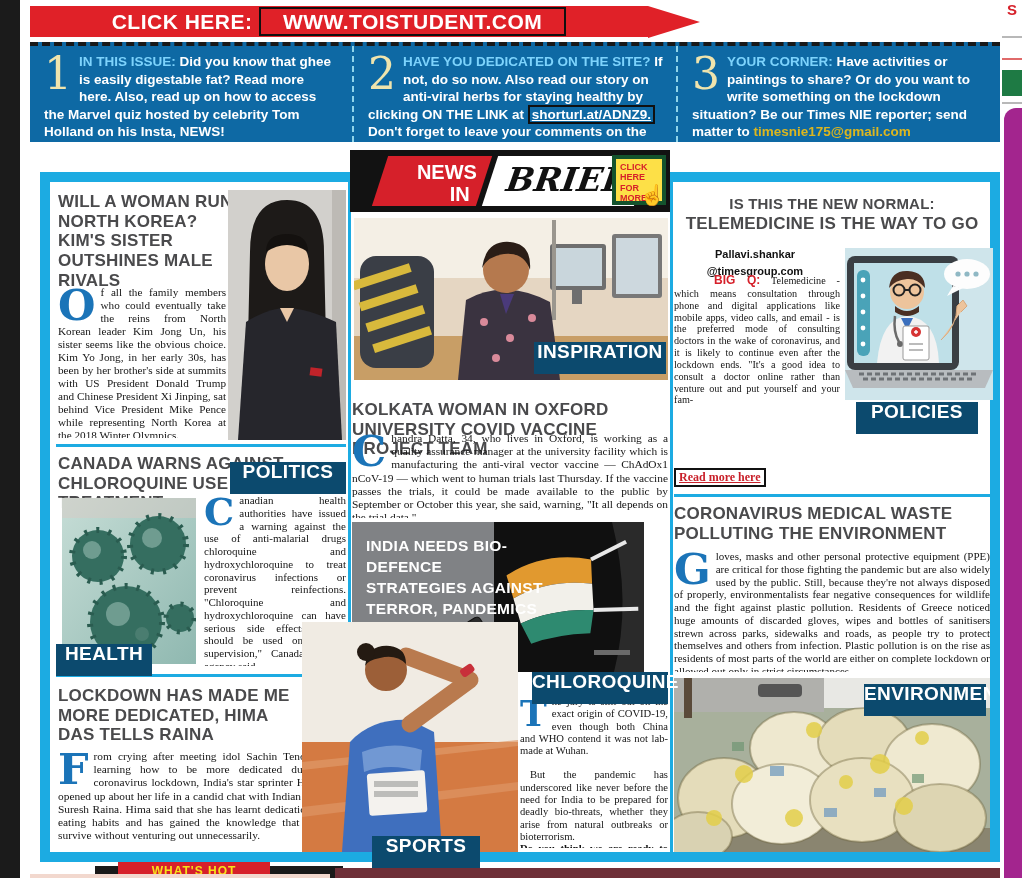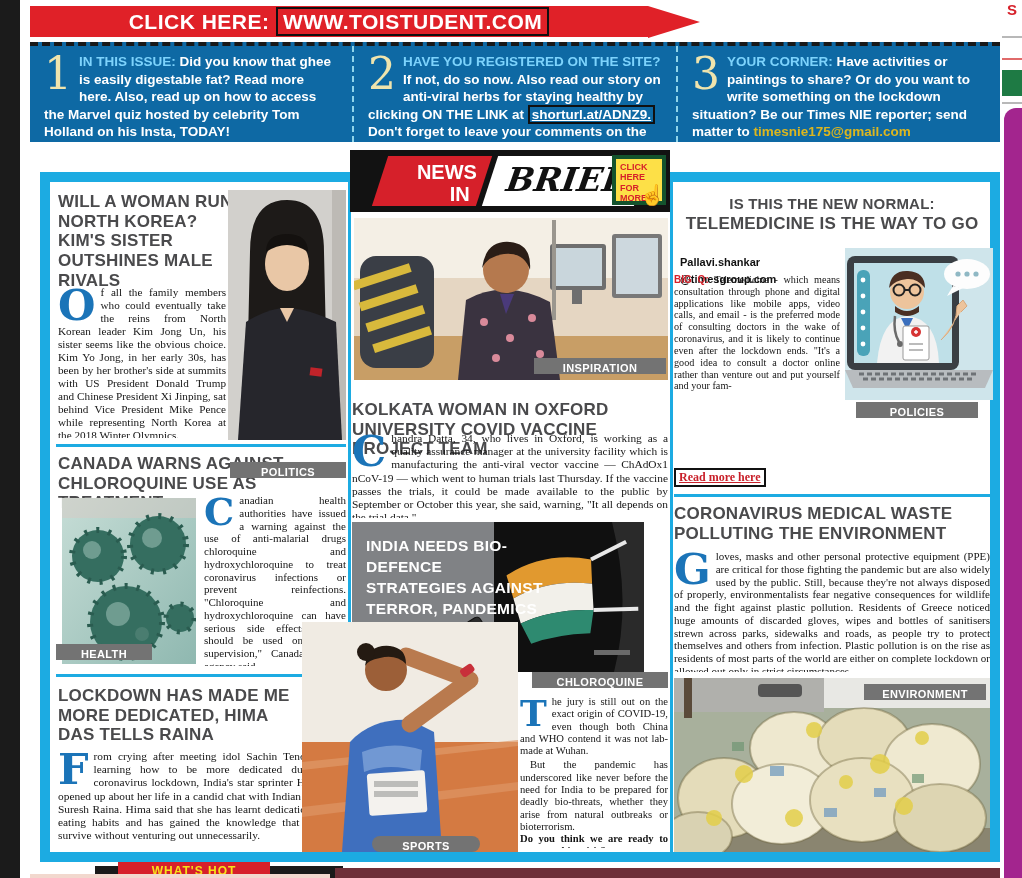--- a/index.html
+++ b/index.html
@@ -5,21 +5,21 @@
   html,body{margin:0;padding:0;background:#e9e9e9;}
   #page{position:relative;width:1022px;height:878px;background:#fff;overflow:hidden;
         font-family:"Liberation Sans",sans-serif;}
   
   .left-edge{position:absolute;left:0;top:0;width:20px;height:878px;background:#1b1b1b;}
   
   .top-banner{position:absolute;left:30px;top:6px;width:618px;height:31px;background:#e02128;
       color:#fff;font-weight:bold;font-size:21px;line-height:31px;text-align:center;letter-spacing:.5px;}
   .banner-arrow{position:absolute;left:648px;top:6px;width:0;height:0;
       border-top:16px solid transparent;border-bottom:16px solid transparent;border-left:52px solid #e02128;}
-  .url-box{border:2px solid #101010;padding:0 5px;display:inline-block;line-height:25px;}
+  .url-box{border:2px solid #101010;padding:0 22px;display:inline-block;line-height:25px;}
   
   .issue-bar{position:absolute;left:30px;top:42px;width:970px;height:100px;background:#0e69a4;
       border-top:4px dashed #181818;display:flex;box-sizing:border-box;}
   .issue-col{flex:1;padding:7px 12px 4px 14px;color:#fff;font-weight:bold;font-size:13.5px;line-height:1.3;}
   .issue-col + .issue-col{border-left:2px dashed #8fd4ea;}
   .issue-num{float:left;font-family:"DejaVu Serif",serif;font-weight:normal;font-size:44px;line-height:.85;
       color:#efe4ad;margin:2px 7px 0 0;}
   .issue-lead{color:#7dd3fc;}
   .short-link{border:2px solid #101010;text-decoration:underline;padding:0 2px;color:#fff;cursor:pointer;}
   .issue-email{color:#dcb61f;}
@@ -38,37 +38,37 @@
   
   .frame{position:absolute;left:40px;top:172px;width:960px;height:690px;box-sizing:border-box;
       border:10px solid #1cabe2;background:#fff;}
   .divider-v{position:absolute;top:0;bottom:0;width:3px;background:#1cabe2;z-index:1;}
   .sep{position:absolute;height:3px;background:#1cabe2;}
   .headline{position:absolute;color:#4a4a4c;font-weight:bold;font-size:17px;line-height:1.16;letter-spacing:.2px;}
   .body{position:absolute;font-family:"Liberation Serif",serif;font-size:11.2px;line-height:1.16;
       text-align:justify;color:#141414;overflow:hidden;}
   .dropcap{float:left;font-family:"DejaVu Serif",serif;font-weight:bold;font-size:43px;line-height:.78;
       color:#1b74b8;margin:3px 5px 0 0;}
-  .tag{position:absolute;background:#737373;color:#fff;font-weight:bold;font-size:11px;line-height:20px;
-      height:16px;text-align:center;letter-spacing:.4px;z-index:4;}
+  .tag{position:absolute;background:#0c4a6e;color:#fff;font-weight:bold;font-size:19px;line-height:20px;
+      height:32px;text-align:center;letter-spacing:.4px;z-index:4;}
   .photo{position:absolute;overflow:hidden;z-index:2;}
   .photo svg{display:block;}
   
   .tele-kicker{font-weight:700;font-size:15px;}
   .tele-head{text-align:center;}
-  .byline{position:absolute;font-weight:bold;font-size:11px;line-height:1.5;color:#111;margin-top:8px;}
-  .bigq{color:#d6202a;font-weight:bold;font-family:"Liberation Sans",sans-serif;font-size:10px;}
+  .byline{position:absolute;font-weight:bold;font-size:11px;line-height:1.5;text-align:center;color:#111;}
+  .bigq{color:#d6202a;font-weight:bold;font-family:"Liberation Sans",sans-serif;font-size:12px;padding-left:40px;}
   .readmore{position:absolute;font-family:"Liberation Serif",serif;font-weight:bold;font-size:12px;color:#c9202a;
       text-decoration:underline;border:2px solid #111;padding:0 3px;cursor:pointer;}
   
   .gray-box{position:absolute;background:#808285;overflow:hidden;}
   .gray-box-text{position:absolute;left:14px;top:14px;width:180px;color:#fff;font-weight:bold;
       font-size:15.5px;line-height:1.35;letter-spacing:.3px;}
   .bio-q{font-weight:bold;}
-  .bio-p2{text-indent:10px;margin-top:2px;}
+  .bio-p2{text-indent:10px;margin-top:12px;}
   
   .bottom-black{position:absolute;left:95px;top:866px;width:248px;height:12px;background:#1a1a1a;}
   .whats-hot{position:absolute;left:118px;top:862px;width:152px;height:16px;background:#d6202a;color:#f7e11a;
       font-weight:bold;font-size:12px;line-height:18px;text-align:center;letter-spacing:1px;}
   .maroon-bar{position:absolute;left:335px;top:868px;width:665px;height:10px;background:#6e2f38;}
   .pink-strip{position:absolute;left:30px;top:874px;width:300px;height:4px;background:#f2d8ce;}
   
   .rail{position:absolute;left:1000px;top:0;width:22px;height:878px;background:#fff;}
   .rail-s{position:absolute;left:7px;top:1px;color:#d6202a;font-weight:bold;font-size:15px;}
   .rail-line{position:absolute;left:2px;width:20px;height:2px;}
@@ -85,25 +85,25 @@
   <div class="top-banner">
     <span>CLICK HERE:</span>
     <span class="url-box">WWW.TOISTUDENT.COM</span>
   </div>
   <div class="banner-arrow"></div>
 
   <div class="issue-bar">
     <div class="issue-col">
       <span class="issue-num">1</span>
       <span class="issue-lead">IN THIS ISSUE:</span>
-      <span>Did you know that ghee is easily digestable fat? Read more here. Also, read up on how to access the Marvel quiz hosted by celebrity Tom Holland on his Insta, TODAY!</span>
+      <span>Did you know that ghee is easily digestable fat? Read more here. Also, read up on how to access the Marvel quiz hosted by celebrity Tom Holland on his Insta, NEWS!</span>
     </div>
     <div class="issue-col">
       <span class="issue-num">2</span>
-      <span class="issue-lead">HAVE YOU REGISTERED ON THE SITE?</span>
+      <span class="issue-lead">HAVE YOU DEDICATED ON THE SITE?</span>
       <span>If not, do so now. Also read our story on anti-viral herbs for staying healthy by clicking ON THE LINK  at</span>
       <span class="short-link">shorturl.at/ADNZ9.</span>
       <span>Don't forget to leave your comments on the story</span>
     </div>
     <div class="issue-col">
       <span class="issue-num">3</span>
       <span class="issue-lead">YOUR CORNER:</span>
       <span>Have activities or paintings to share? Or do you want to write something on the lockdown situation? Be our Times NIE reporter; send matter to</span>
       <span class="issue-email">timesnie175@gmail.com</span>
     </div>
@@ -191,21 +191,21 @@
         <path d="M60 130 Q90 118 120 128 L118 150 Q88 140 62 150Z" fill="#7ea3d8" opacity=".8"></path>
         <rect x="66" y="150" width="58" height="42" rx="3" fill="#f4f2ee" transform="rotate(-4 95 170)"></rect>
         <path d="M72 162 h44 M72 172 h44" stroke="#9a9a98" stroke-width="6" opacity=".6"></path>
         <path d="M108 102 L168 58 L104 34" stroke="#b97a4e" stroke-width="17" stroke-linecap="round" stroke-linejoin="round" fill="none"></path>
         <rect x="158" y="44" width="14" height="9" rx="3" fill="#c8303a" transform="rotate(-35 165 48)"></rect>
         <circle cx="84" cy="48" r="21" fill="#9c5f38"></circle>
         <path d="M63 44 Q66 22 88 24 Q104 26 104 42 Q94 32 78 36 Q66 38 63 44Z" fill="#241a12"></path>
         <circle cx="64" cy="30" r="9" fill="#241a12"></circle>
       </svg>
     </div>
-    <div class="tag" style="left:322px;top:654px;width:108px;border-radius:8px;">SPORTS</div>
+    <div class="tag" style="left:322px;top:654px;width:108px;">SPORTS</div>
 
     <div class="photo" style="left:304px;top:36px;width:314px;height:162px;">
       <svg width="314" height="162" viewBox="0 0 314 162">
         <rect width="314" height="162" fill="#e5d6c2"></rect>
         <rect x="0" y="0" width="314" height="60" fill="#f4efe5"></rect>
         <rect y="118" width="314" height="44" fill="#c89e66"></rect>
         <rect x="196" y="26" width="56" height="46" rx="3" fill="#6e6e6e"></rect>
         <rect x="200" y="30" width="48" height="38" fill="#c9d6dc"></rect>
         <rect x="258" y="16" width="50" height="64" rx="3" fill="#787878"></rect>
         <rect x="262" y="20" width="42" height="56" fill="#cdd8de"></rect>

